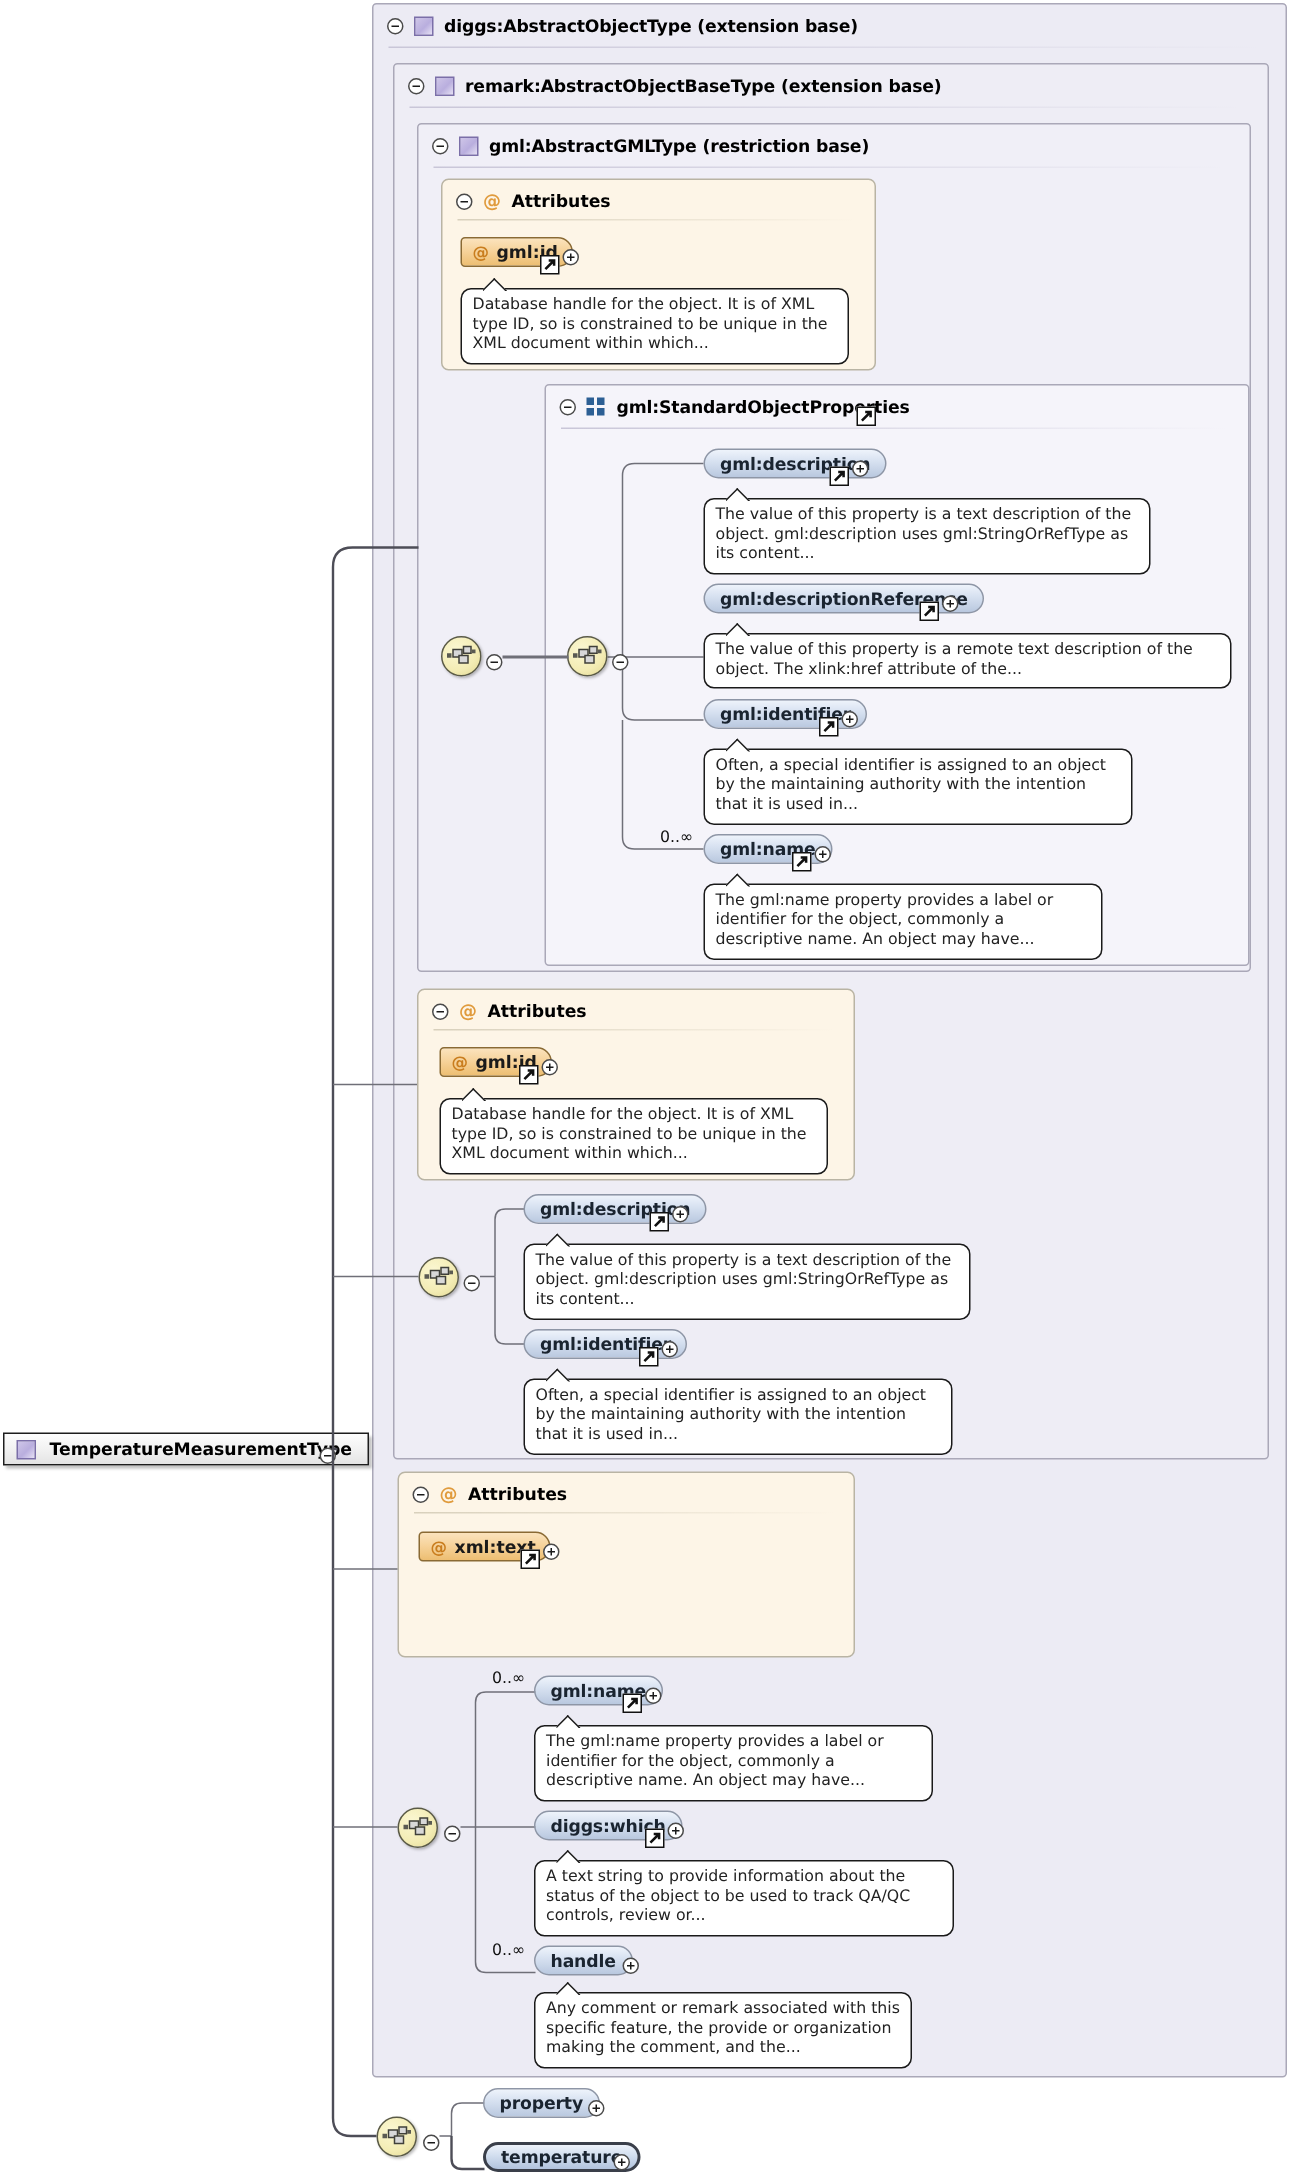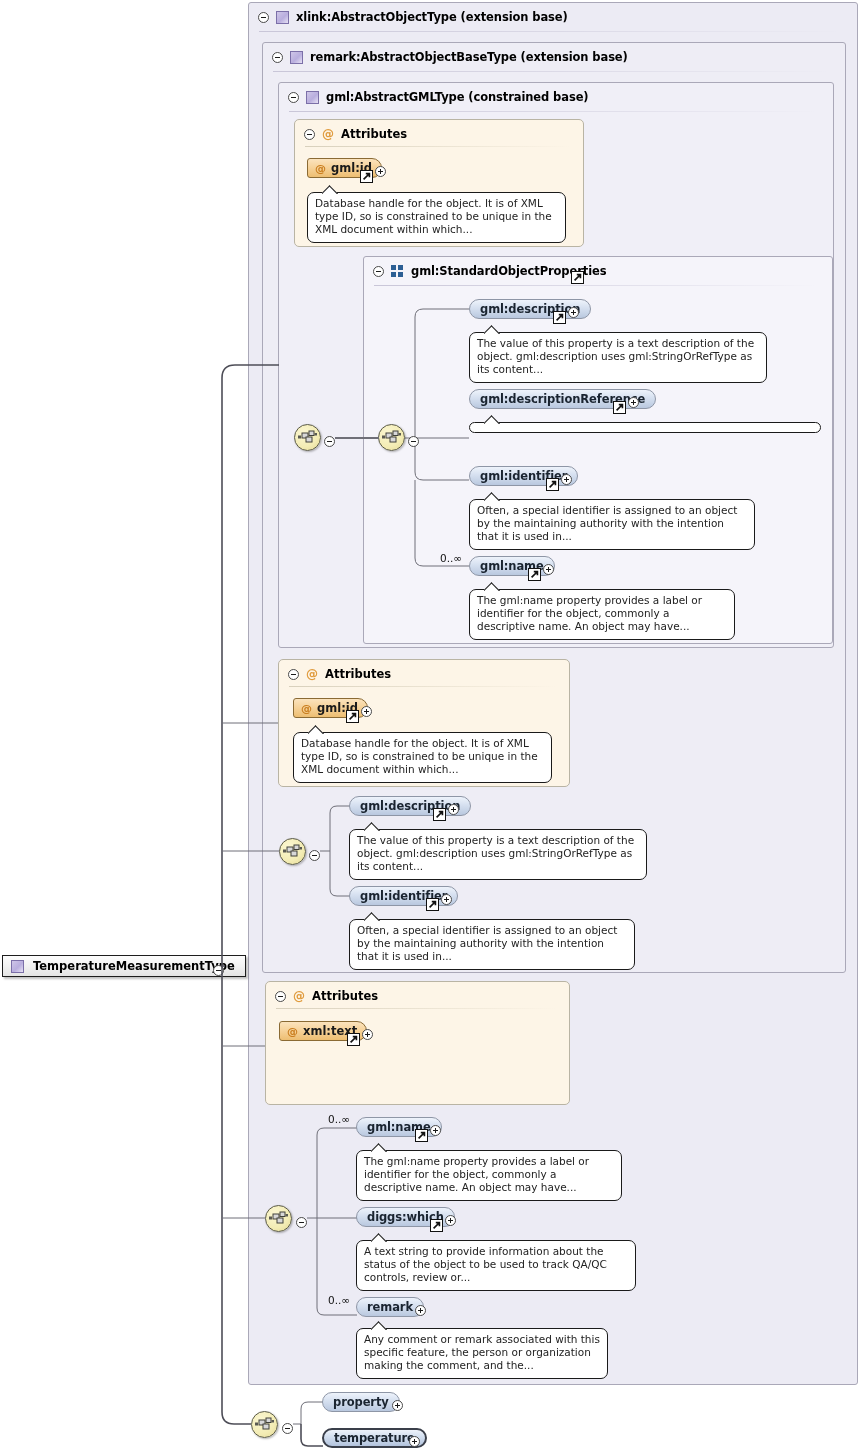--- a/index.html
+++ b/index.html
@@ -268,39 +268,39 @@
 </style>
 </head>
 <body>
 
 <div id="canvas">
 
   <div class="typebox" style="left:248px; top:2px; width:610px; height:1383px;">
     <div class="tb-header">
       <span class="toggle"></span>
       <span class="ct-icon"></span>
-      <span class="tb-label">xlink:AbstractObjectType (extension base)</span>
+      <span class="tb-label">diggs:AbstractObjectType (extension base)</span>
     </div>
     <div class="tb-rule"></div>
   </div>
 
   <div class="typebox lvl2" style="left:262px; top:42px; width:584px; height:931px;">
     <div class="tb-header">
       <span class="toggle"></span>
       <span class="ct-icon"></span>
       <span class="tb-label">remark:AbstractObjectBaseType (extension base)</span>
     </div>
     <div class="tb-rule"></div>
   </div>
 
   <div class="typebox lvl3" style="left:278px; top:82px; width:556px; height:566px;">
     <div class="tb-header">
       <span class="toggle"></span>
       <span class="ct-icon"></span>
-      <span class="tb-label">gml:AbstractGMLType (constrained base)</span>
+      <span class="tb-label">gml:AbstractGMLType (restriction base)</span>
     </div>
     <div class="tb-rule"></div>
   </div>
 
   <div class="attrbox" style="left:294px; top:119px; width:290px; height:128px;">
     <div class="ab-header">
       <span class="toggle"></span>
       <span class="at-glyph">@</span>
       <span class="ab-label">Attributes</span>
     </div>
@@ -399,20 +399,21 @@
   <div class="extlink" style="left:613px; top:401px;">
     <svg width="11" height="11" viewBox="0 0 11 11">
         <path d="M2.6 8.4 L8 3 M4.8 2.6 L8.4 2.6 L8.4 6.2" stroke="#111" stroke-width="1.7" fill="none"></path>
       </svg>
   </div>
   <div class="expander" style="left:628px; top:393px;">
     <span class="toggle plus"></span>
   </div>
   <div class="doc" style="left:469px; top:422px; width:352px;">
     <span class="tail" style="left:14px;"></span>
+    <span>The value of this property is a remote text description of the object. The xlink:href attribute of the...</span>
   </div>
 
   <div class="elem-node" style="left:469px; top:466px;">
     <span class="en-label">gml:identifier</span>
   </div>
   <div class="extlink" style="left:546px; top:478px;">
     <svg width="11" height="11" viewBox="0 0 11 11">
         <path d="M2.6 8.4 L8 3 M4.8 2.6 L8.4 2.6 L8.4 6.2" stroke="#111" stroke-width="1.7" fill="none"></path>
       </svg>
   </div>
@@ -584,28 +585,28 @@
   <div class="expander" style="left:445px; top:1211px;">
     <span class="toggle plus"></span>
   </div>
   <div class="doc" style="left:356px; top:1240px; width:280px;">
     <span class="tail" style="left:14px;"></span>
     <span>A text string to provide information about the status of the object to be used to track QA/QC controls, review or...</span>
   </div>
 
   <span class="card" style="left:328px; top:1294px;">0..∞</span>
   <div class="elem-node" style="left:356px; top:1297px;">
-    <span class="en-label">remark</span>
+    <span class="en-label">handle</span>
   </div>
   <div class="expander" style="left:415px; top:1301px;">
     <span class="toggle plus"></span>
   </div>
   <div class="doc" style="left:356px; top:1328px; width:252px;">
     <span class="tail" style="left:14px;"></span>
-    <span>Any comment or remark associated with this specific feature, the person or organization making the comment, and the...</span>
+    <span>Any comment or remark associated with this specific feature, the provide or organization making the comment, and the...</span>
   </div>
 
   <div class="seq" style="left:251px; top:1411px;">
     <svg width="24" height="24" viewBox="0 0 24 24">
       <rect x="3" y="10.5" width="3" height="3" fill="#5a5a52"></rect>
       <rect x="7" y="8" width="6" height="5" fill="#d8d8d8" stroke="#40403a" stroke-width="1"></rect>
       <rect x="11" y="12" width="6" height="5" fill="#d8d8d8" stroke="#40403a" stroke-width="1"></rect>
       <rect x="14" y="6" width="5" height="4.5" fill="#d8d8d8" stroke="#40403a" stroke-width="1"></rect>
       <rect x="19.5" y="8" width="2.5" height="2.5" fill="#5a5a52"></rect>
     </svg>

